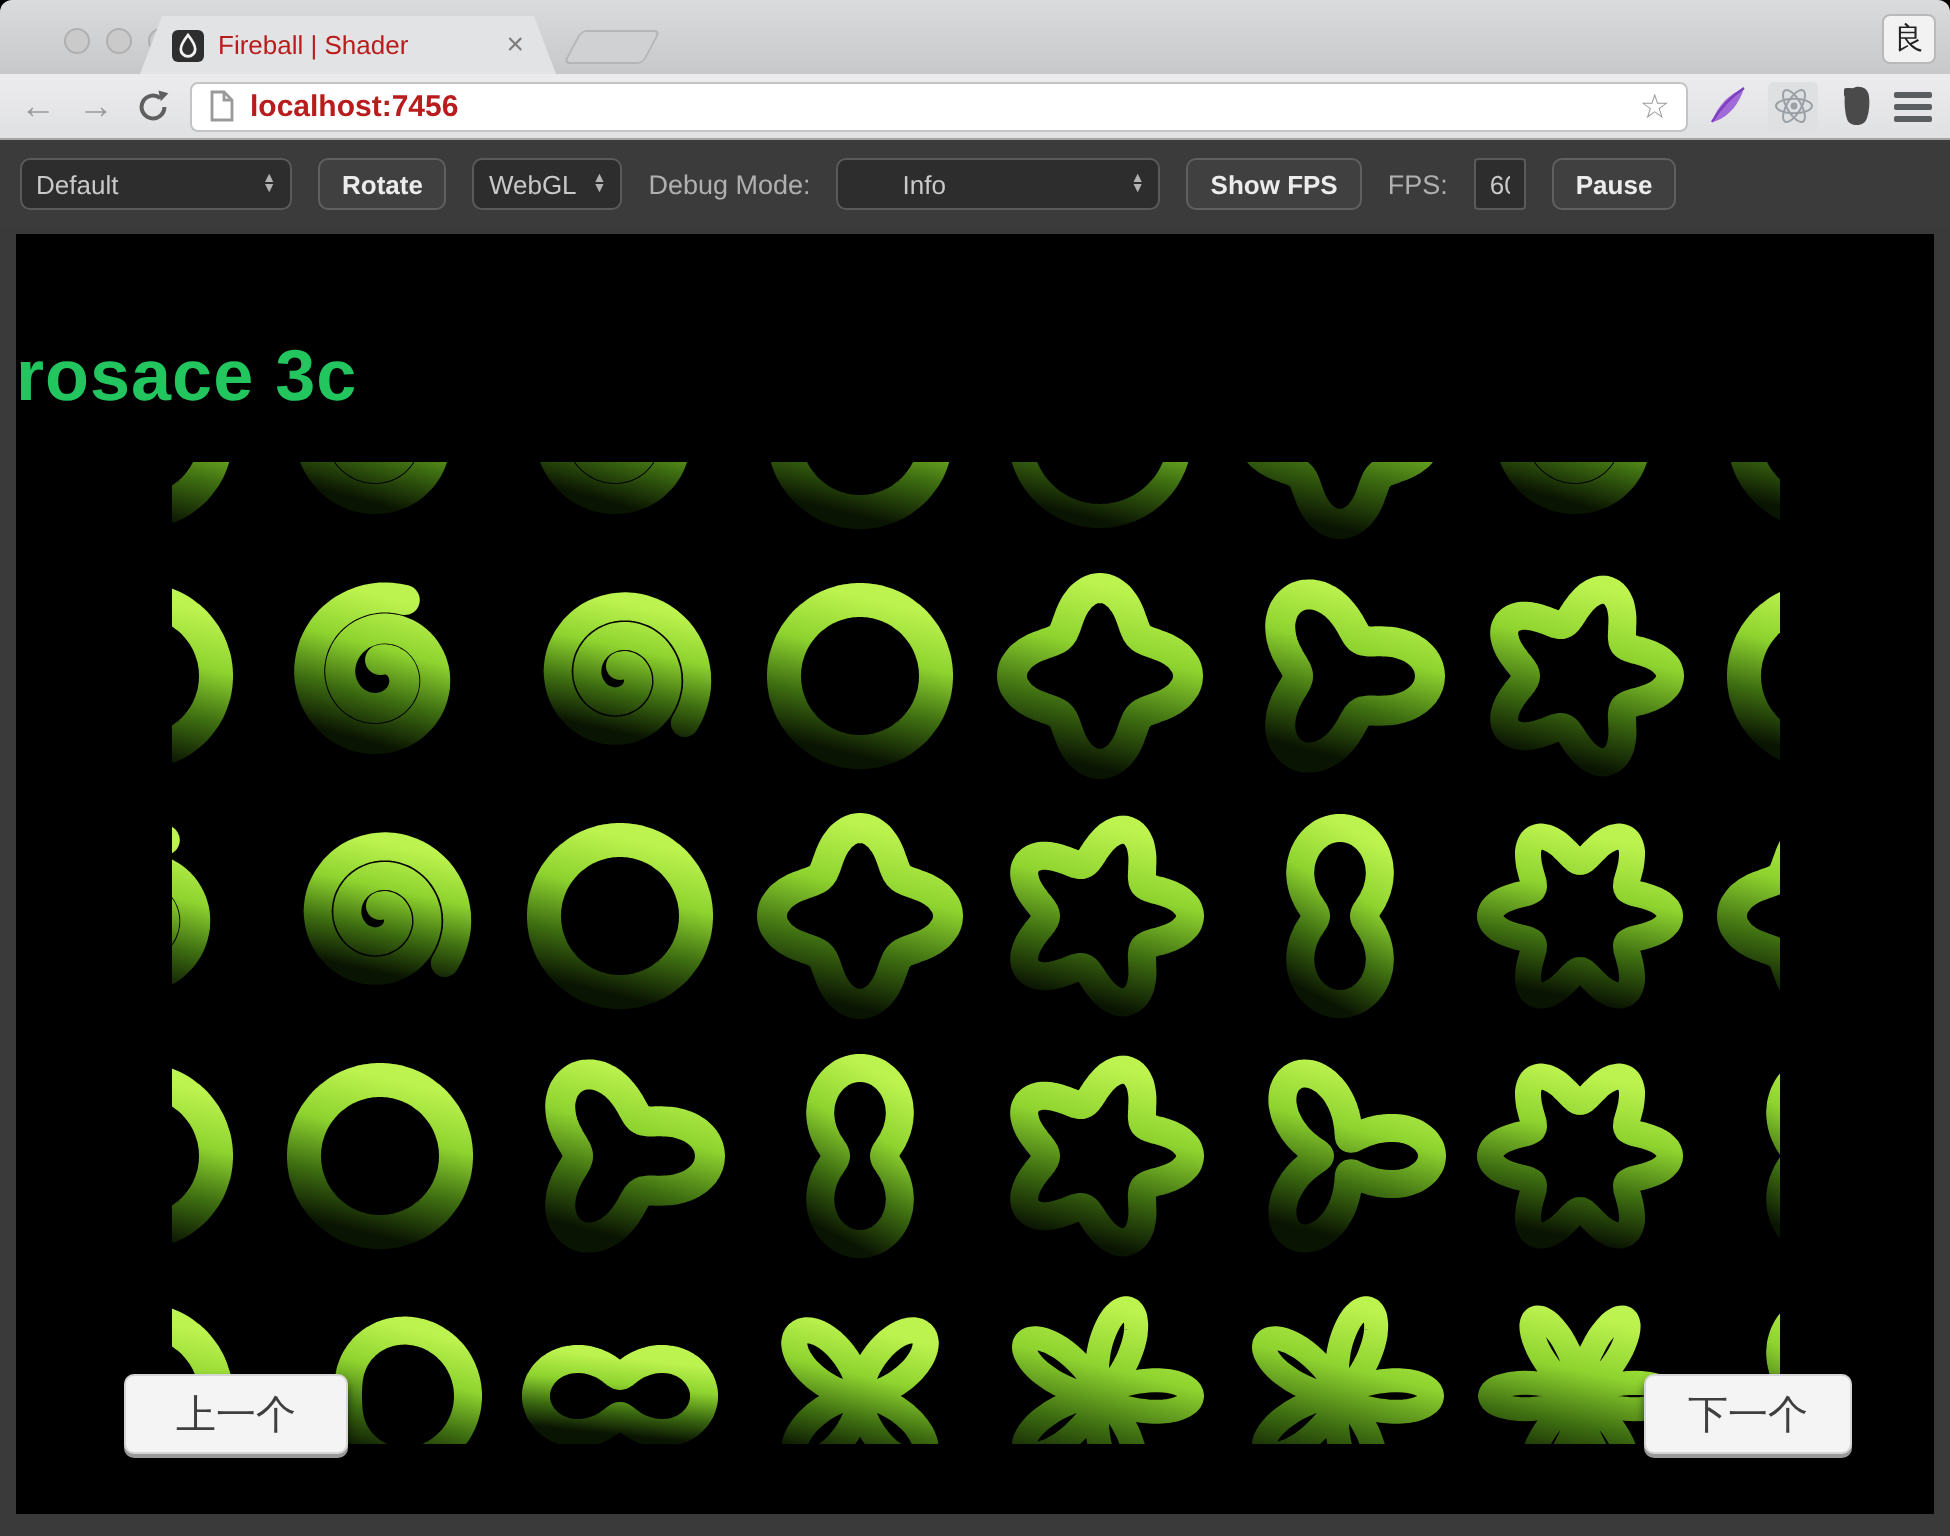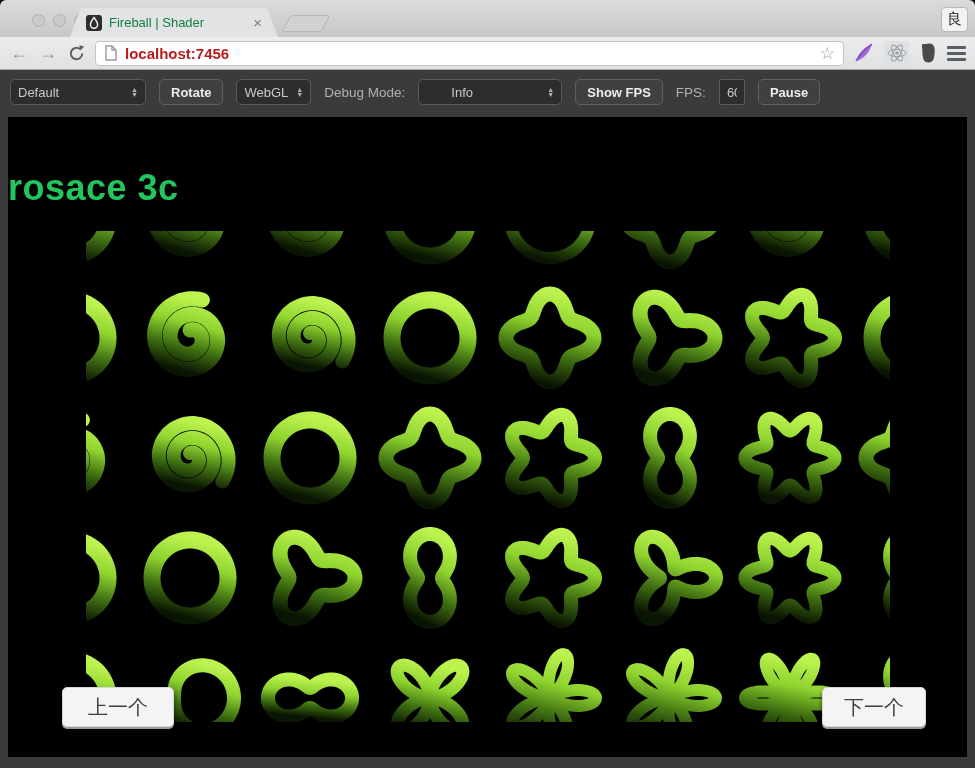--- a/index.html
+++ b/index.html
@@ -7,21 +7,21 @@
   body { font-family:"Liberation Sans", sans-serif; background:#000; overflow:hidden; }
   .window { width:975px; height:768px; position:relative; border-radius:6px 6px 0 0; overflow:hidden; }
 
   
   .tabstrip { height:37px; background:linear-gradient(#dadbdd,#c6c8ca); position:relative; }
   .lights { position:absolute; left:32px; top:14px; display:flex; gap:8px; }
   .light { width:13px; height:13px; border-radius:50%; background:#cacaca; border:1px solid #b0b0b0; }
   .tab { position:absolute; left:70px; top:8px; width:208px; height:29px;
          background:#e2e3e5; clip-path:polygon(11px 0, calc(100% - 11px) 0, 100% 100%, 0 100%);
          display:flex; align-items:center; padding:0 16px; gap:7px; }
-  .tab-title { font-size:13px; color:#15803d; white-space:nowrap; overflow:hidden; flex:1; }
+  .tab-title { font-size:13px; color:#b91c1c; white-space:nowrap; overflow:hidden; flex:1; }
   .tab-close { font-size:15px; color:#7d7d7d; cursor:pointer; line-height:13px; }
   .newtab { position:absolute; left:286px; top:15px; width:40px; height:17px; background:#cfd1d3;
             border:1px solid #b4b6b8; border-radius:3px; transform:skewX(-28deg); }
   .profile-badge { position:absolute; right:7px; top:7px; width:27px; height:25px; background:#f2f2f2;
             border:1px solid #b9b9b9; border-radius:4px; font-size:15px; color:#222;
             display:flex; align-items:center; justify-content:center; }
 
   
   .navbar { height:33px; background:linear-gradient(#ececee,#e0e1e3); border-bottom:1px solid #a5a5a5;
             display:flex; align-items:center; padding:0 9px; gap:9px; }
@@ -135,21 +135,21 @@
     </div>
     <button class="tbtn">Rotate</button>
     <div class="sel">
       <span>WebGL</span>
       <span class="arrows">
         <span>▲</span>
           <span>▼</span>
       </span>
     </div>
     <span class="tlabel">Debug Mode:</span>
-    <div class="sel" style="width:144px;padding-left:32px;">
+    <div class="sel" style="width:162px;padding-left:32px;">
       <span>Info</span>
       <span class="arrows">
         <span>▲</span>
           <span>▼</span>
       </span>
     </div>
     <button class="tbtn">Show FPS</button>
     <span class="tlabel">FPS:</span>
     <input class="tinput" type="text" value="60" style="">
     <button class="tbtn">Pause</button>

